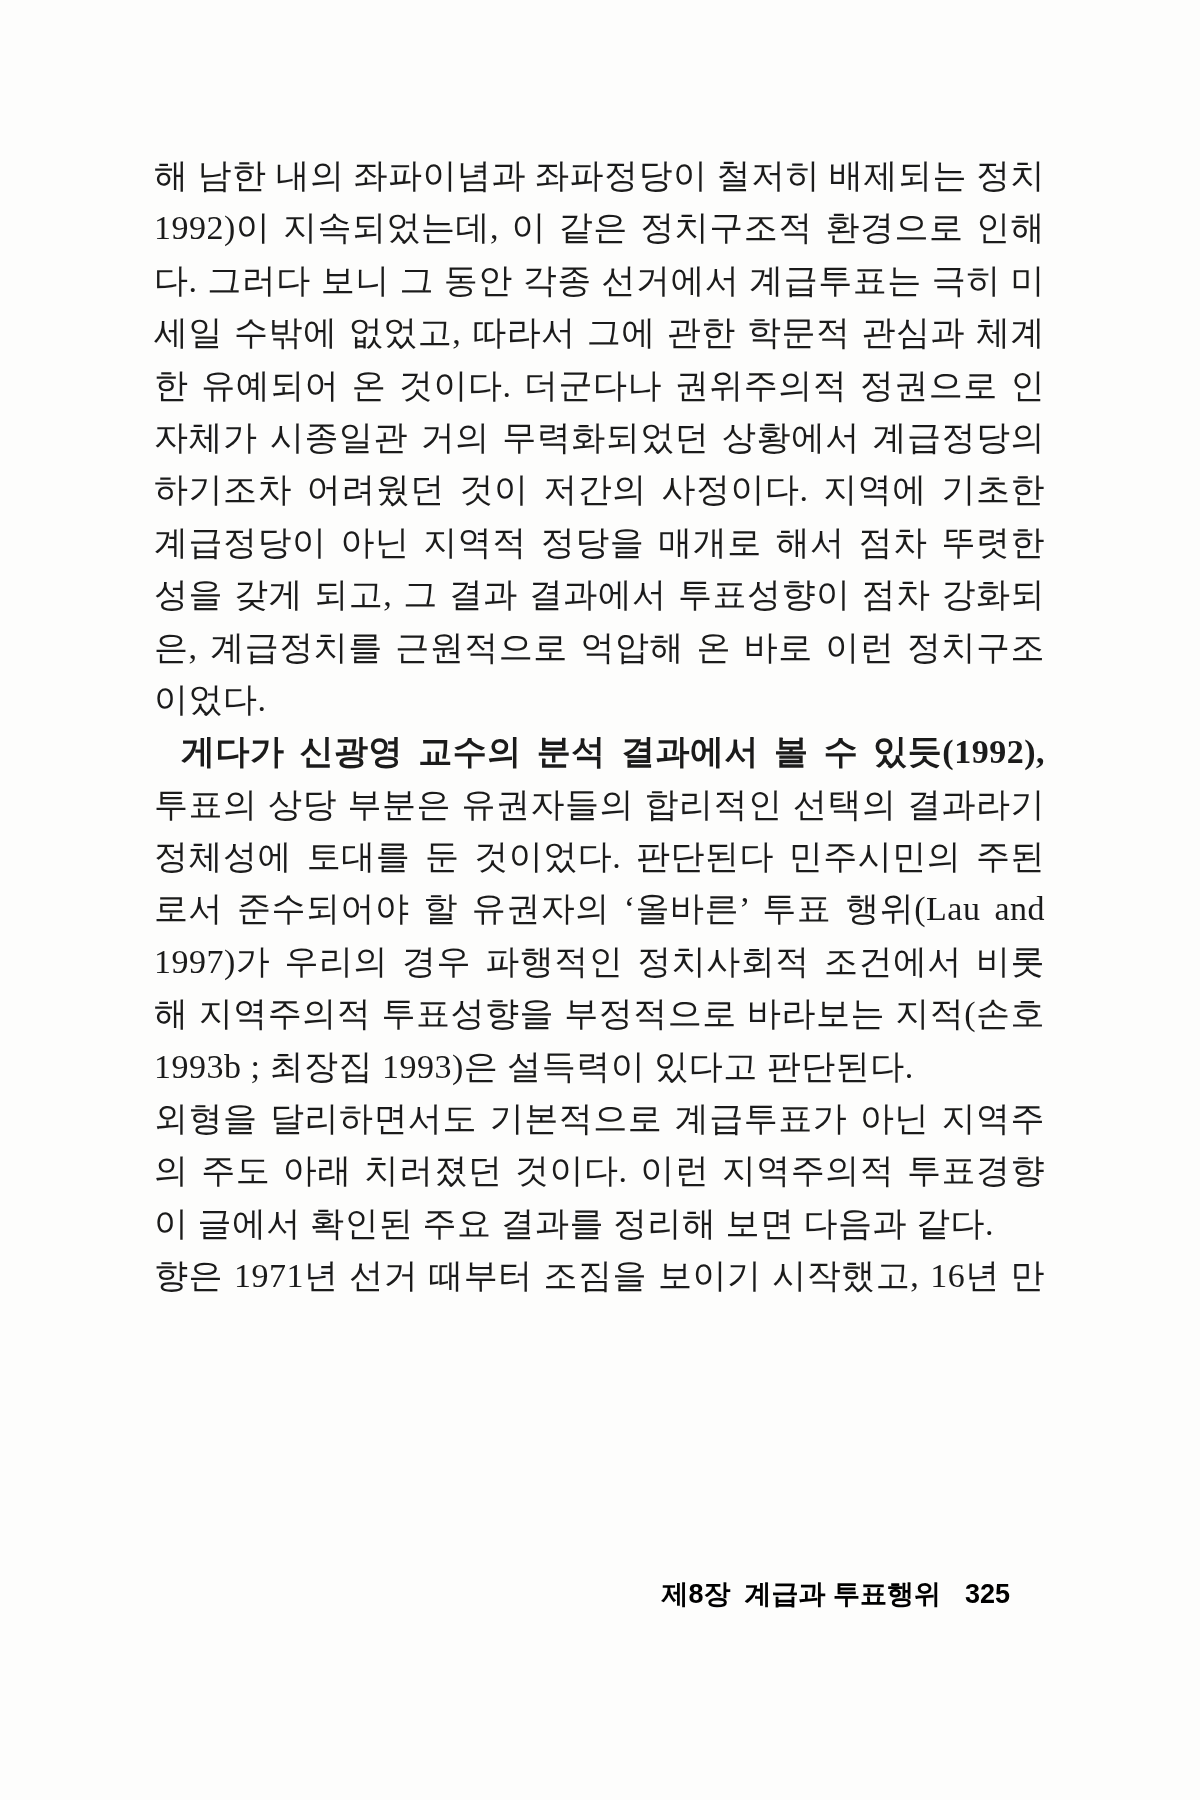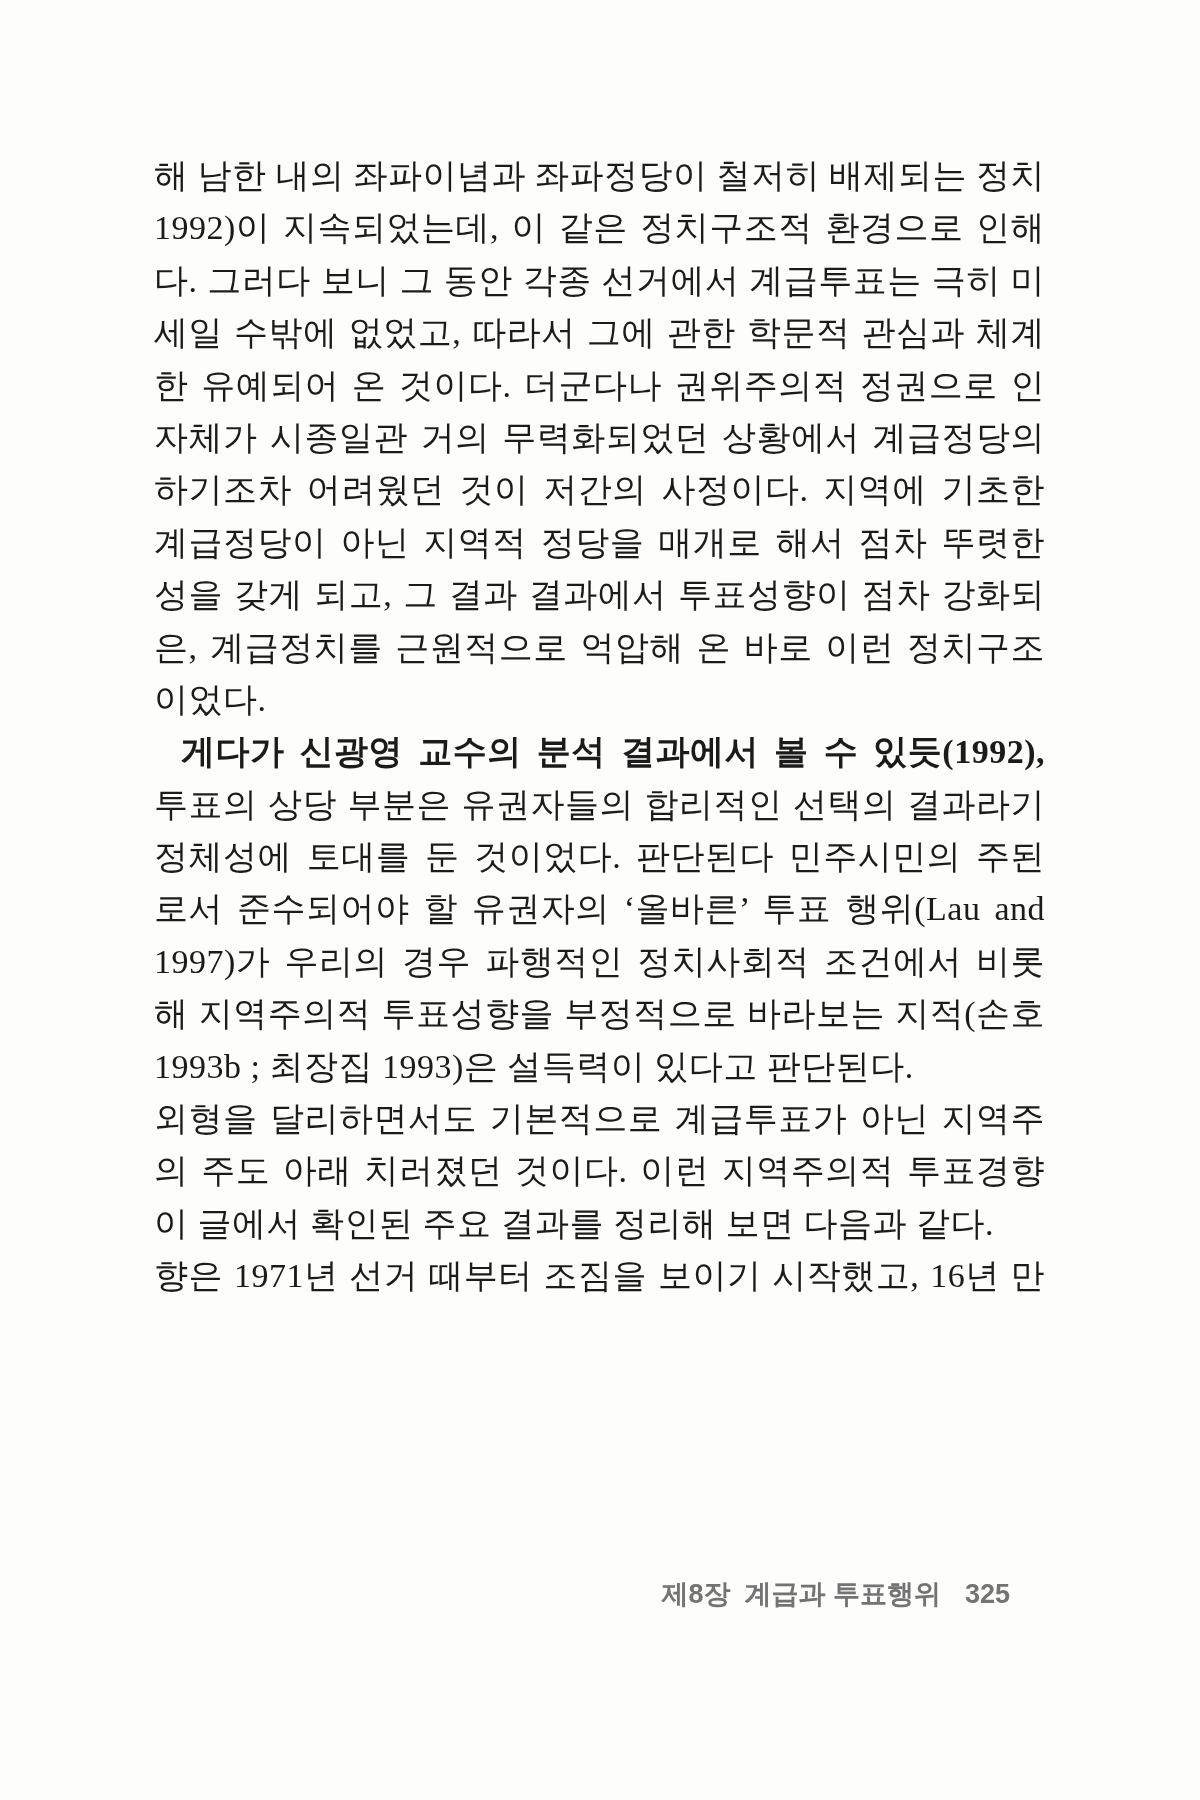--- a/index.html
+++ b/index.html
@@ -50,21 +50,21 @@
     text-indent: 27px;
     font-weight: bold;
   }
   .page-footer {
     position: absolute;
     top: 1576px;
     right: 190px;
     font-family: "Liberation Sans", "DejaVu Sans", sans-serif;
     font-size: 27px;
     font-weight: 600;
-    color: #737373;
+    color: #000000;
     white-space: nowrap;
   }
   .page-footer .chapter {
     margin-right: 14px;
   }
   .page-footer .section {
     margin-right: 24px;
   }
 </style>
 </head>

